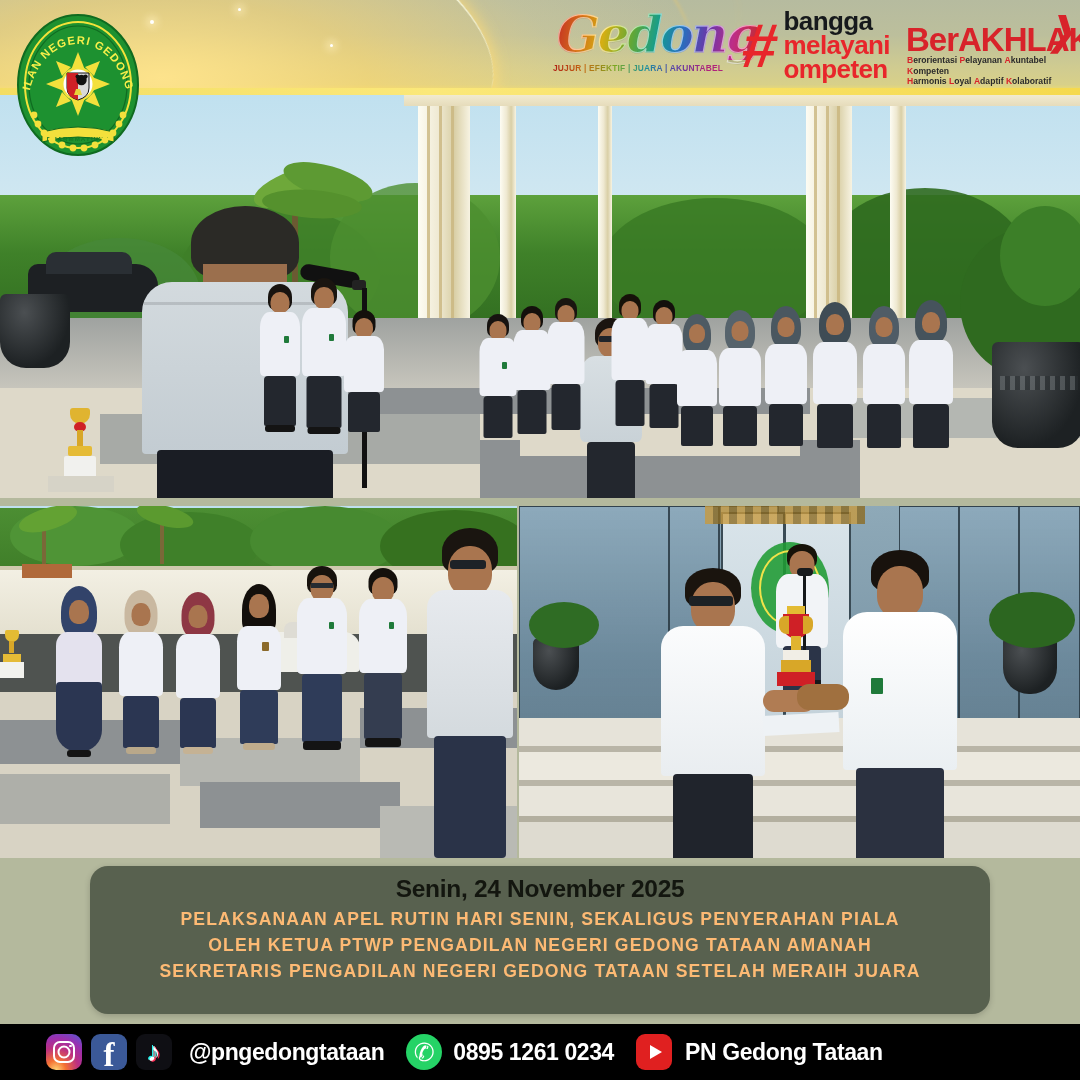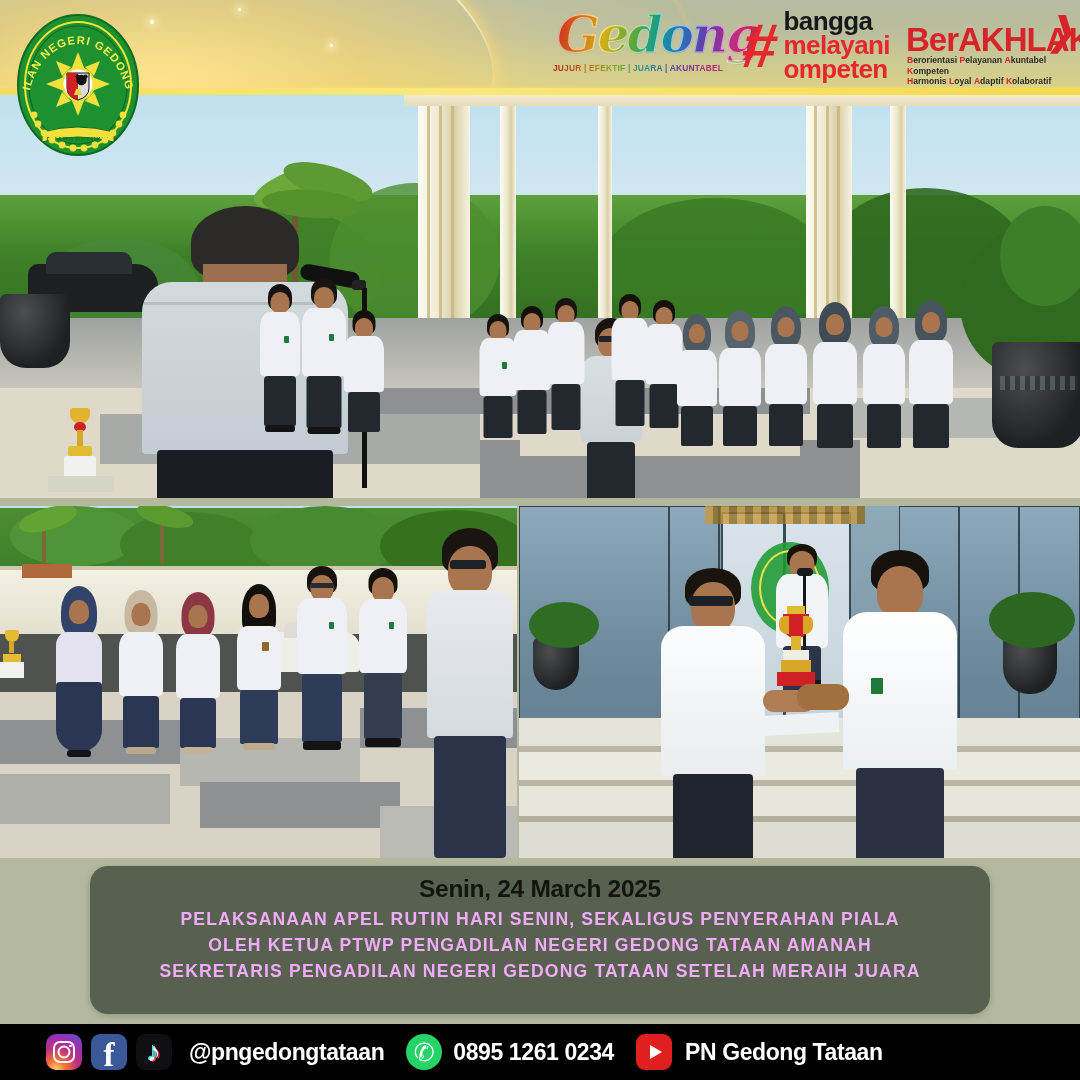--- a/index.html
+++ b/index.html
@@ -170,21 +170,21 @@
     background:#58614f; border-radius:18px; z-index:15;
     padding:9px 12px 8px; text-align:center;
     box-shadow:0 2px 6px rgba(0,0,0,.18);
   }
   .cap-date {
     font-size:24.5px; font-weight:bold; color:#13160f;
     letter-spacing:-.3px; line-height:1.12; margin-bottom:5px;
     font-family:"Liberation Sans", sans-serif;
   }
   .cap-line {
-    font-size:17.6px; font-weight:bold; color:#f0abfc;
+    font-size:17.6px; font-weight:bold; color:#fdba74;
     letter-spacing:1.15px; line-height:1.47;
     white-space:nowrap;
   }
 
   
   .footer {
     position:absolute; left:0; bottom:0; width:1080px; height:56px;
     background:#000; display:flex; align-items:center; z-index:16;
     padding-left:22px; gap:0;
   }
@@ -665,21 +665,21 @@
 
     <div style="position:absolute;left:244px;top:178px;width:86px;height:34px;">
       <div style="position:absolute;left:0;top:6px;width:52px;height:22px;background:#b07c53;border-radius:11px;"></div>
       <div style="position:absolute;left:34px;top:0;width:52px;height:26px;background:#a0703f;border-radius:12px;"></div>
     </div>
 
     <div style="position:absolute;left:244px;top:208px;width:76px;height:20px;background:#eef2f5;transform:rotate(-3deg);"></div>
   </div>
 
   <div class="caption">
-    <div class="cap-date">Senin, 24 March 2025</div>
+    <div class="cap-date">Senin, 24 November 2025</div>
     <div class="cap-line">PELAKSANAAN APEL RUTIN HARI SENIN, SEKALIGUS PENYERAHAN PIALA</div>
     <div class="cap-line">OLEH KETUA PTWP PENGADILAN NEGERI GEDONG TATAAN AMANAH</div>
     <div class="cap-line">SEKRETARIS PENGADILAN NEGERI GEDONG TATAAN SETELAH MERAIH  JUARA</div>
   </div>
 
   <div class="footer">
 
 
     <div class="f-item" style="gap:9px;margin-left:24px;">
       <div class="ic ic-ig">

